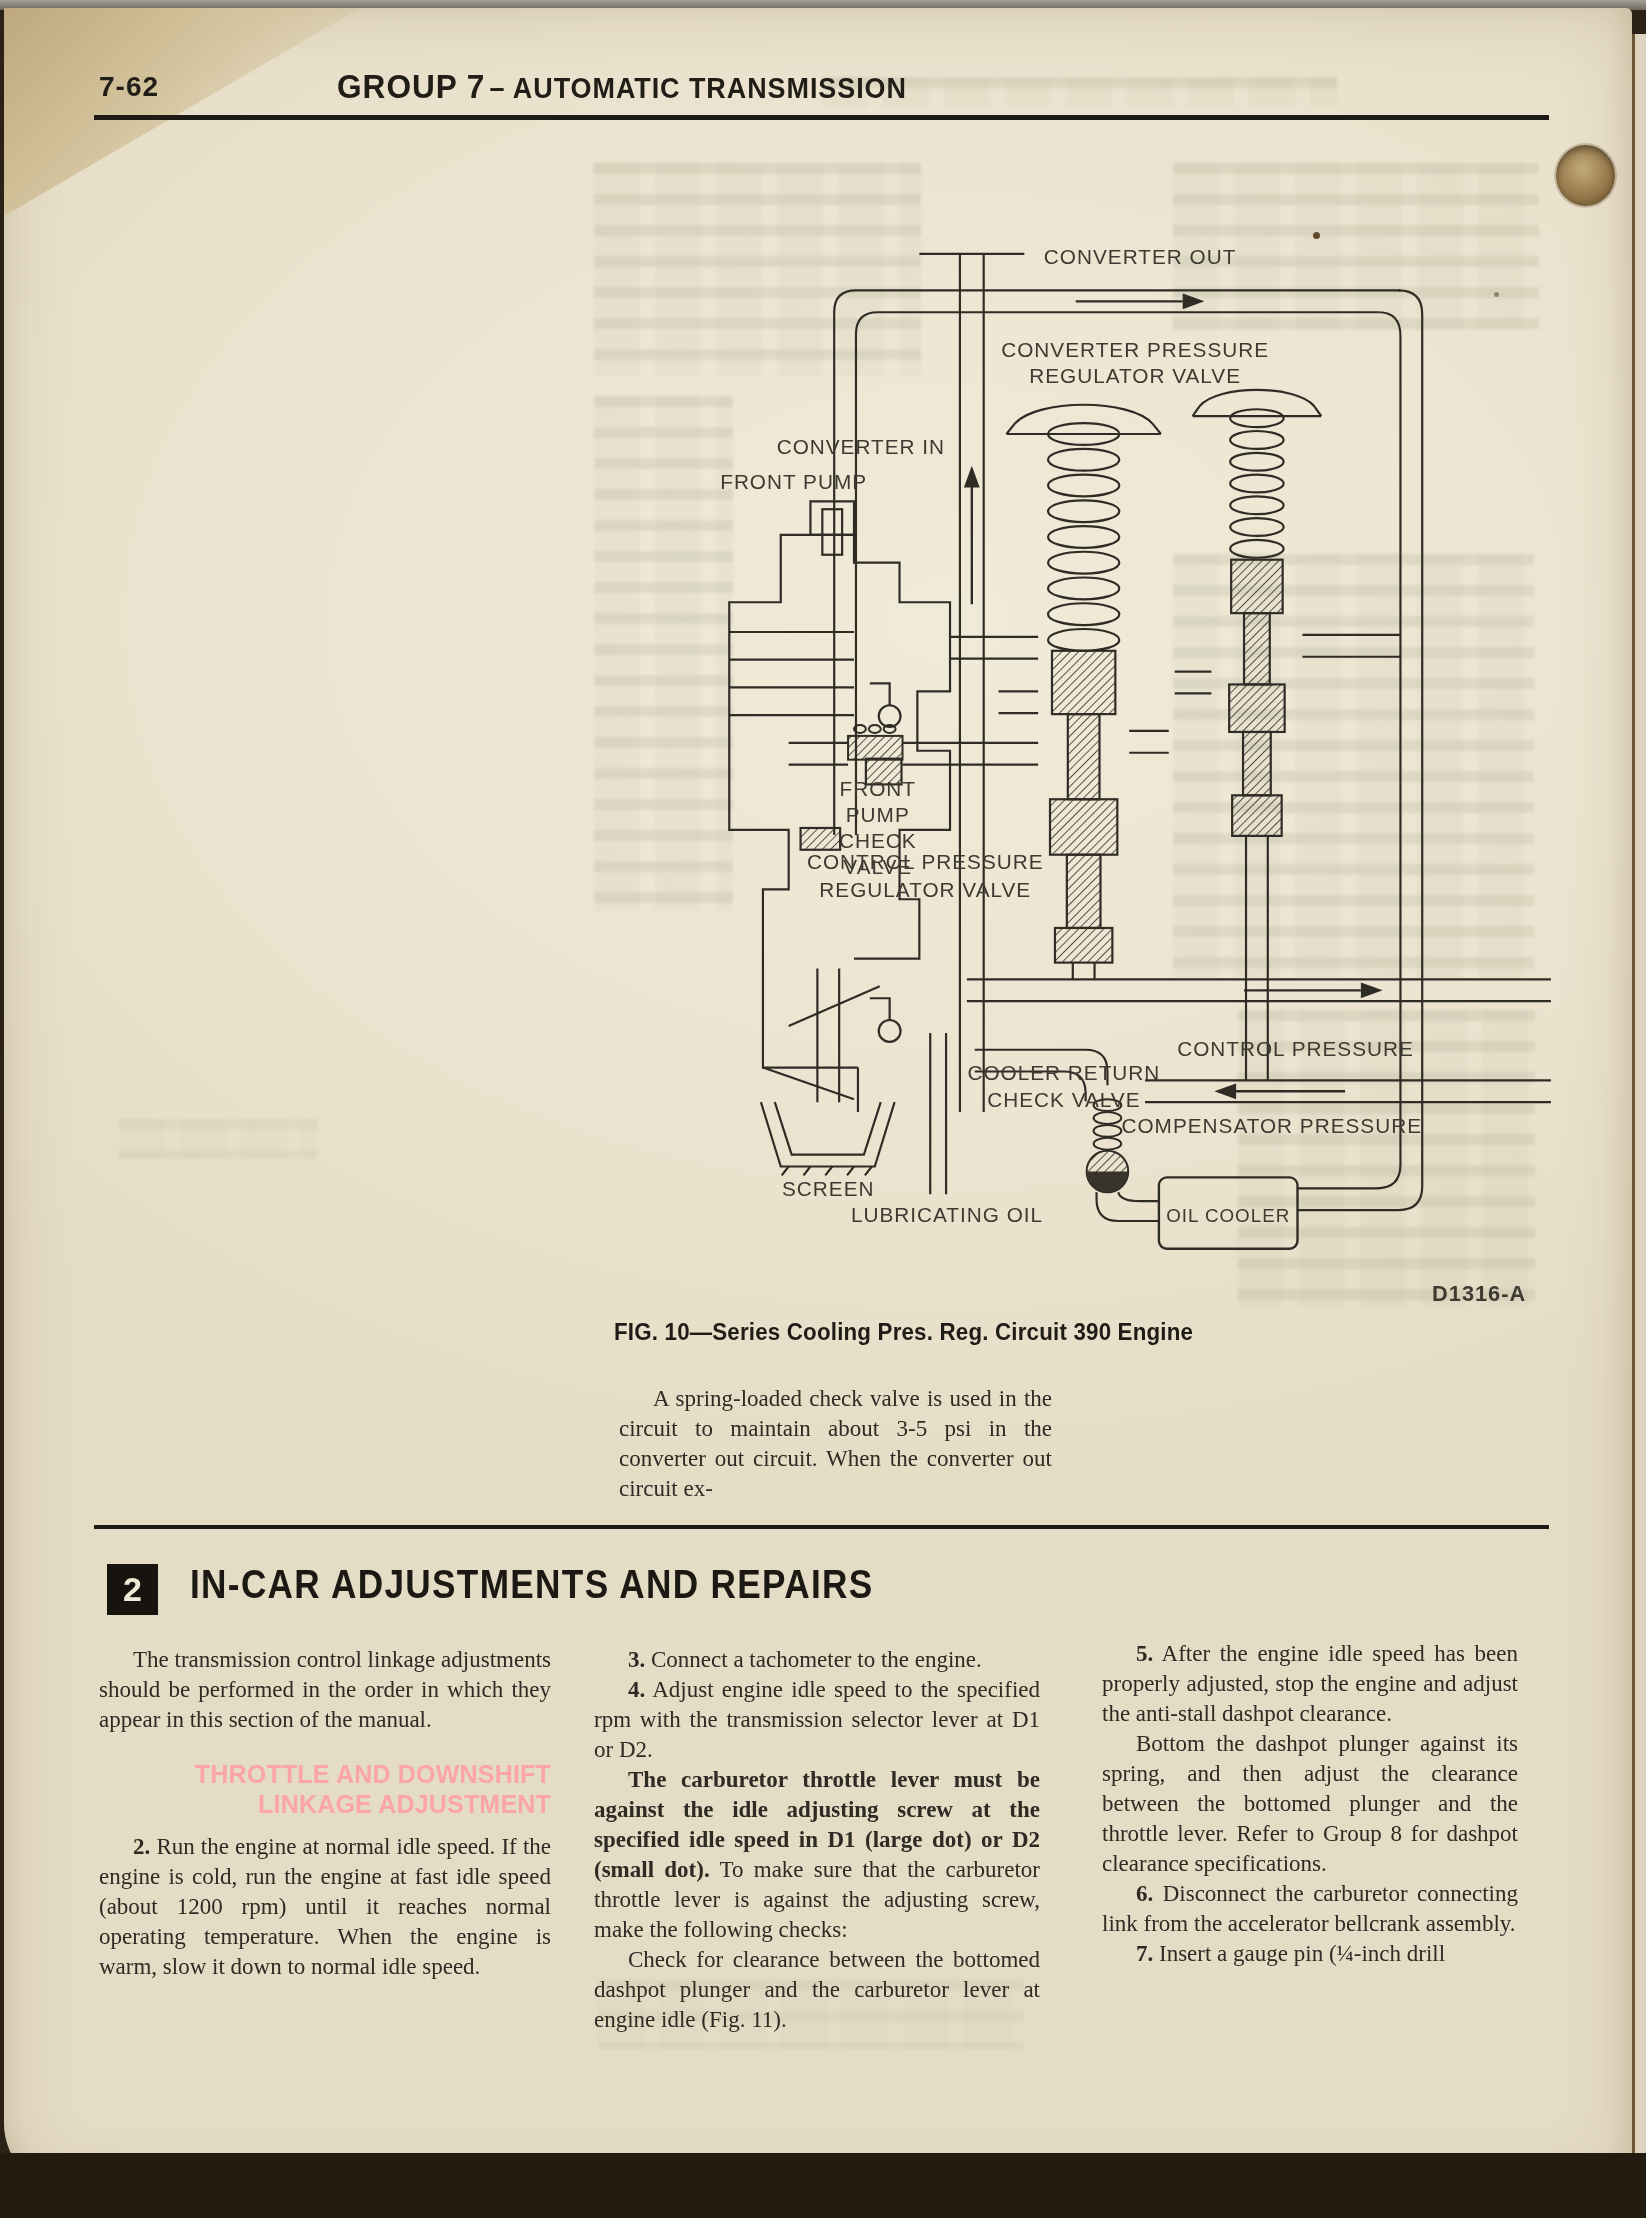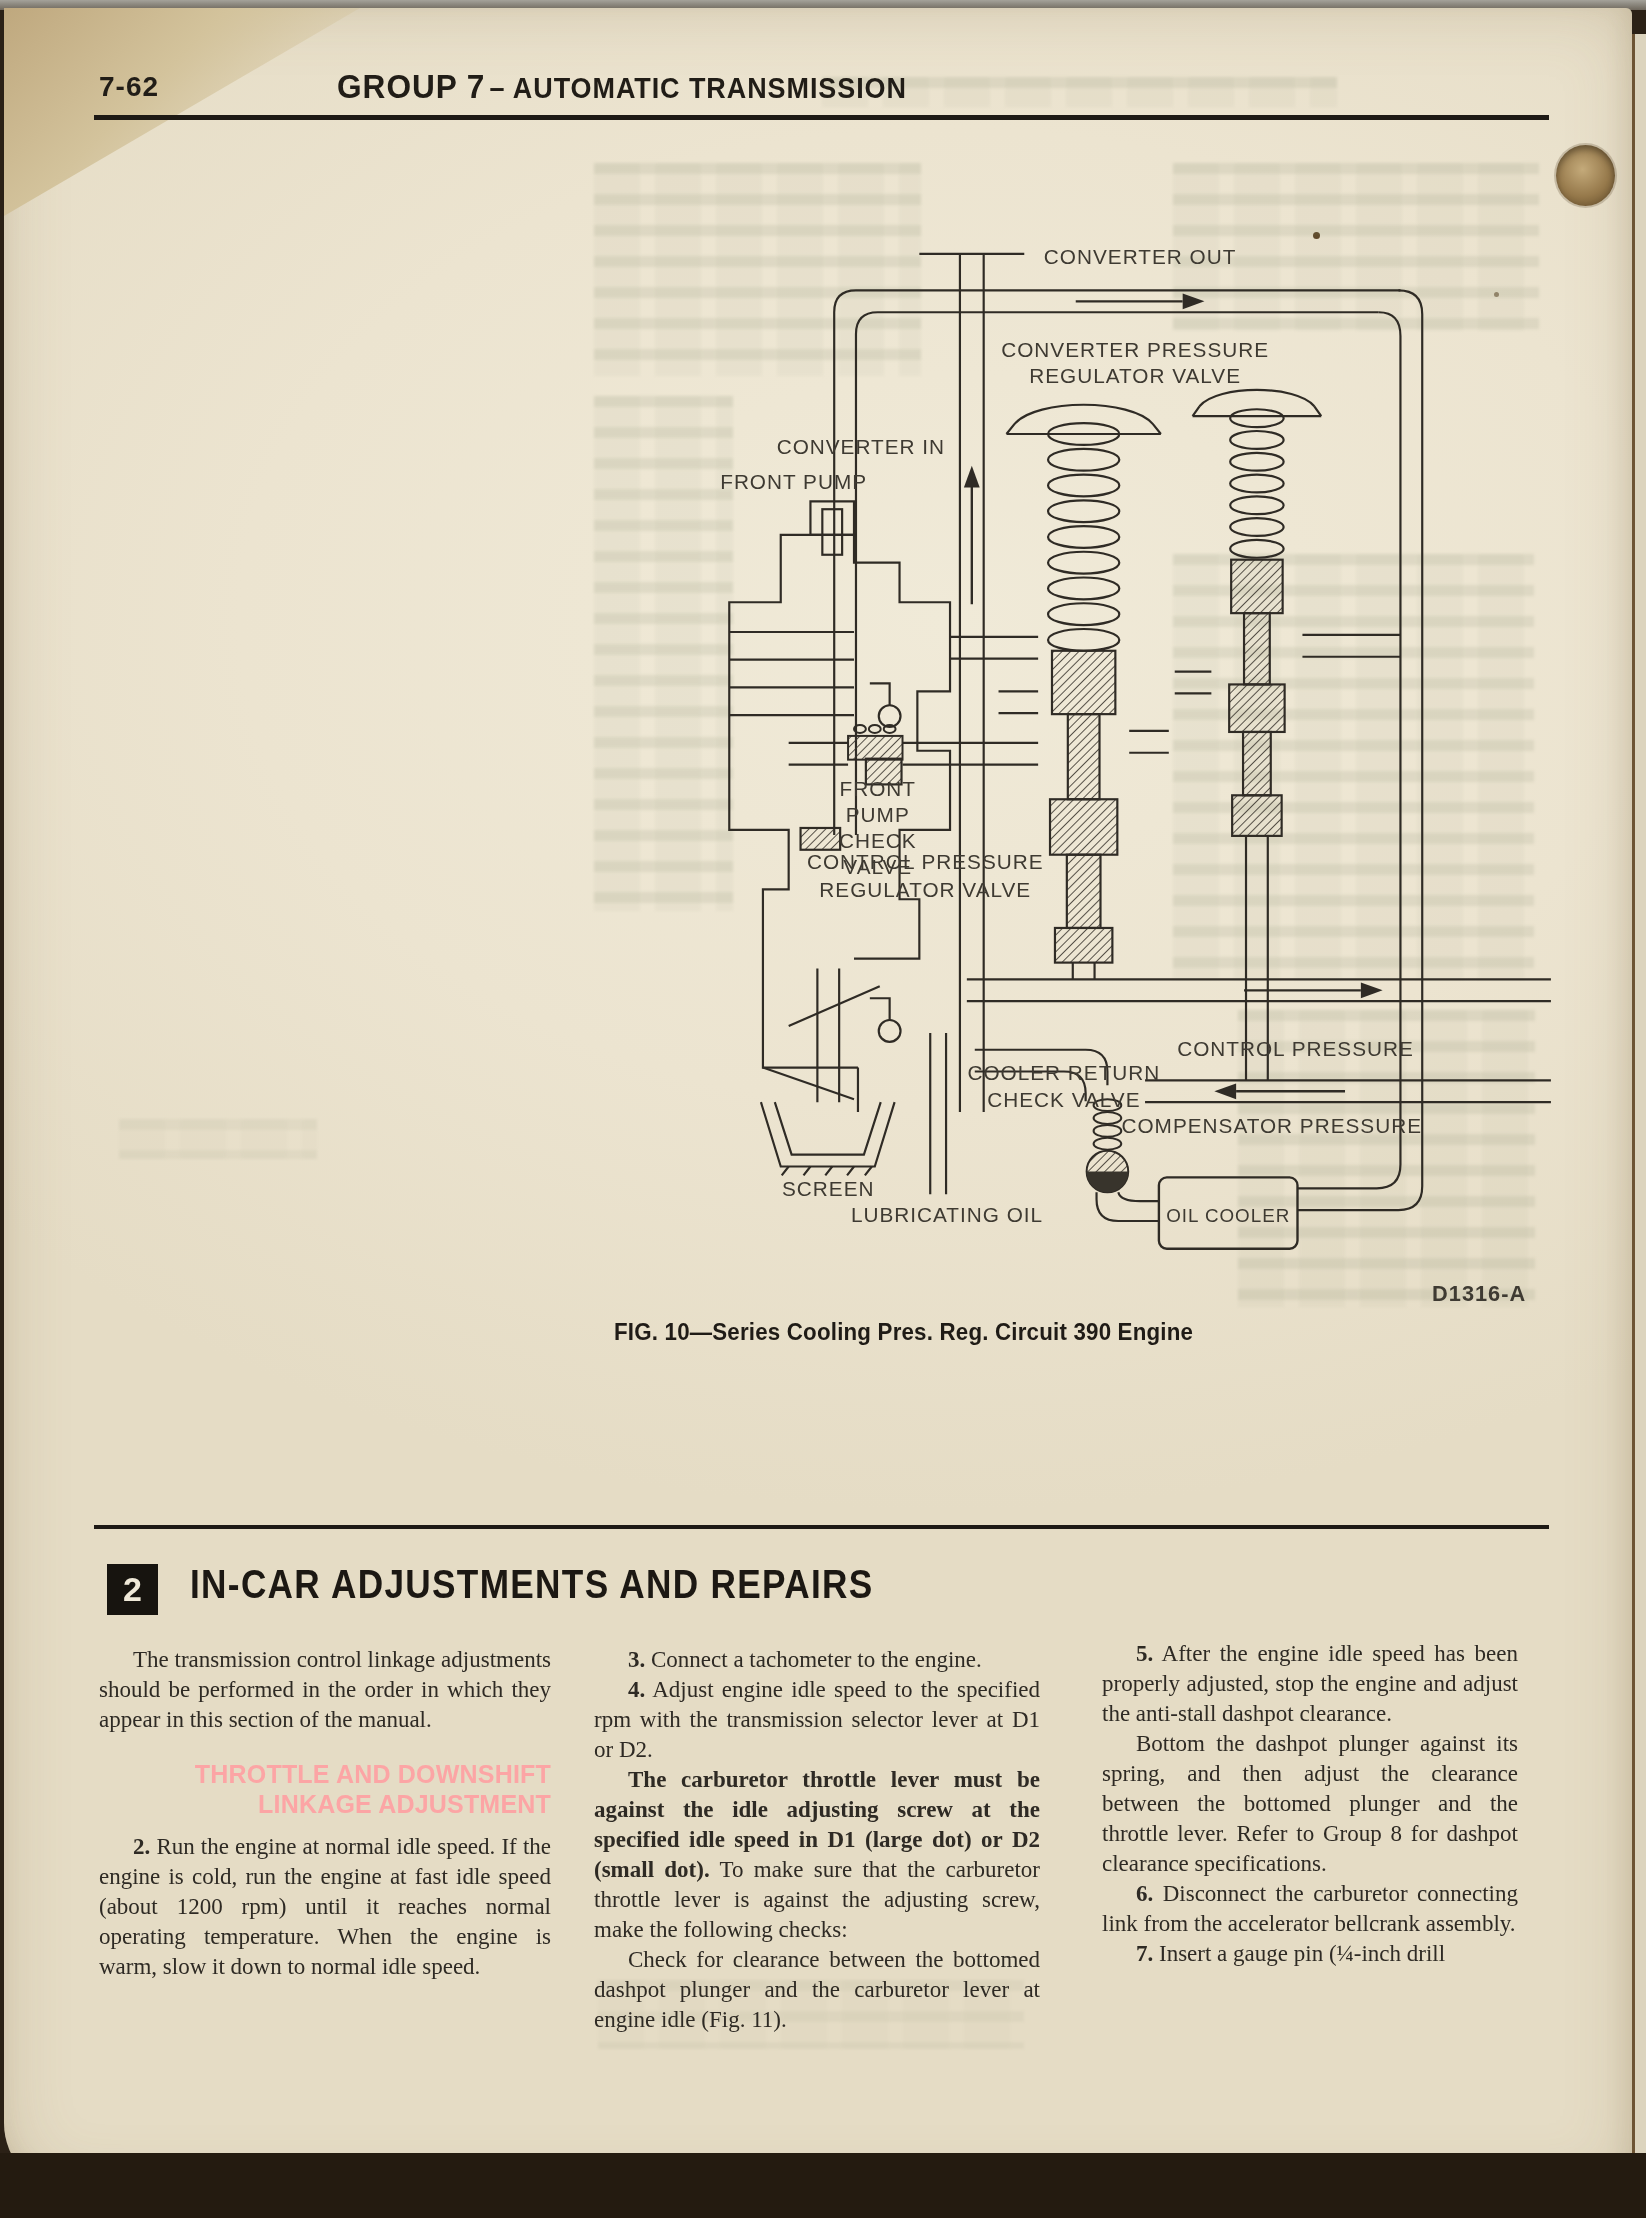--- a/index.html
+++ b/index.html
@@ -221,20 +221,23 @@
       <text x="728" y="1006" text-anchor="middle">COMPENSATOR PRESSURE</text>
       <text x="280" y="1070" text-anchor="middle">SCREEN</text>
       <text x="400" y="1096" text-anchor="middle">LUBRICATING OIL</text>
       <text x="684" y="1096" text-anchor="middle" font-size="19">OIL COOLER</text>
       <text x="985" y="1176" text-anchor="end" font-weight="700" font-size="22" fill="#27231d">D1316-A</text>
     </g>
   </svg>
 
   <div class="caption" style="left:614px;top:1319px;">FIG. 10—Series Cooling Pres. Reg. Circuit 390 Engine</div>
 
+  <div class="textcol" style="left:619px;top:1384px;width:433px;">
+    <p class="para indent">A spring-loaded check valve is used in the circuit to maintain about 3-5 psi in the converter out circuit. When the converter out circuit ex-</p>
+  </div>
 
   <div class="rule" style="left:94px;top:1525px;width:1455px;height:4px;"></div>
   <div class="sec2box">2</div>
   <div class="sec2title">IN-CAR ADJUSTMENTS AND REPAIRS</div>
 
   <div class="textcol" style="left:99px;top:1645px;width:452px;">
       <p class="para indent"><span>The transmission control linkage adjustments should be performed in the order in which they appear in this section of the manual.</span></p>
       <h3>THROTTLE AND DOWNSHIFT LINKAGE ADJUSTMENT</h3>
       <p class="para indent"><b>2.</b> <span>Run the engine at normal idle speed. If the engine is cold, run the engine at fast idle speed (about 1200 rpm) until it reaches normal operating temperature. When the engine is warm, slow it down to normal idle speed.</span></p>
     </div>

